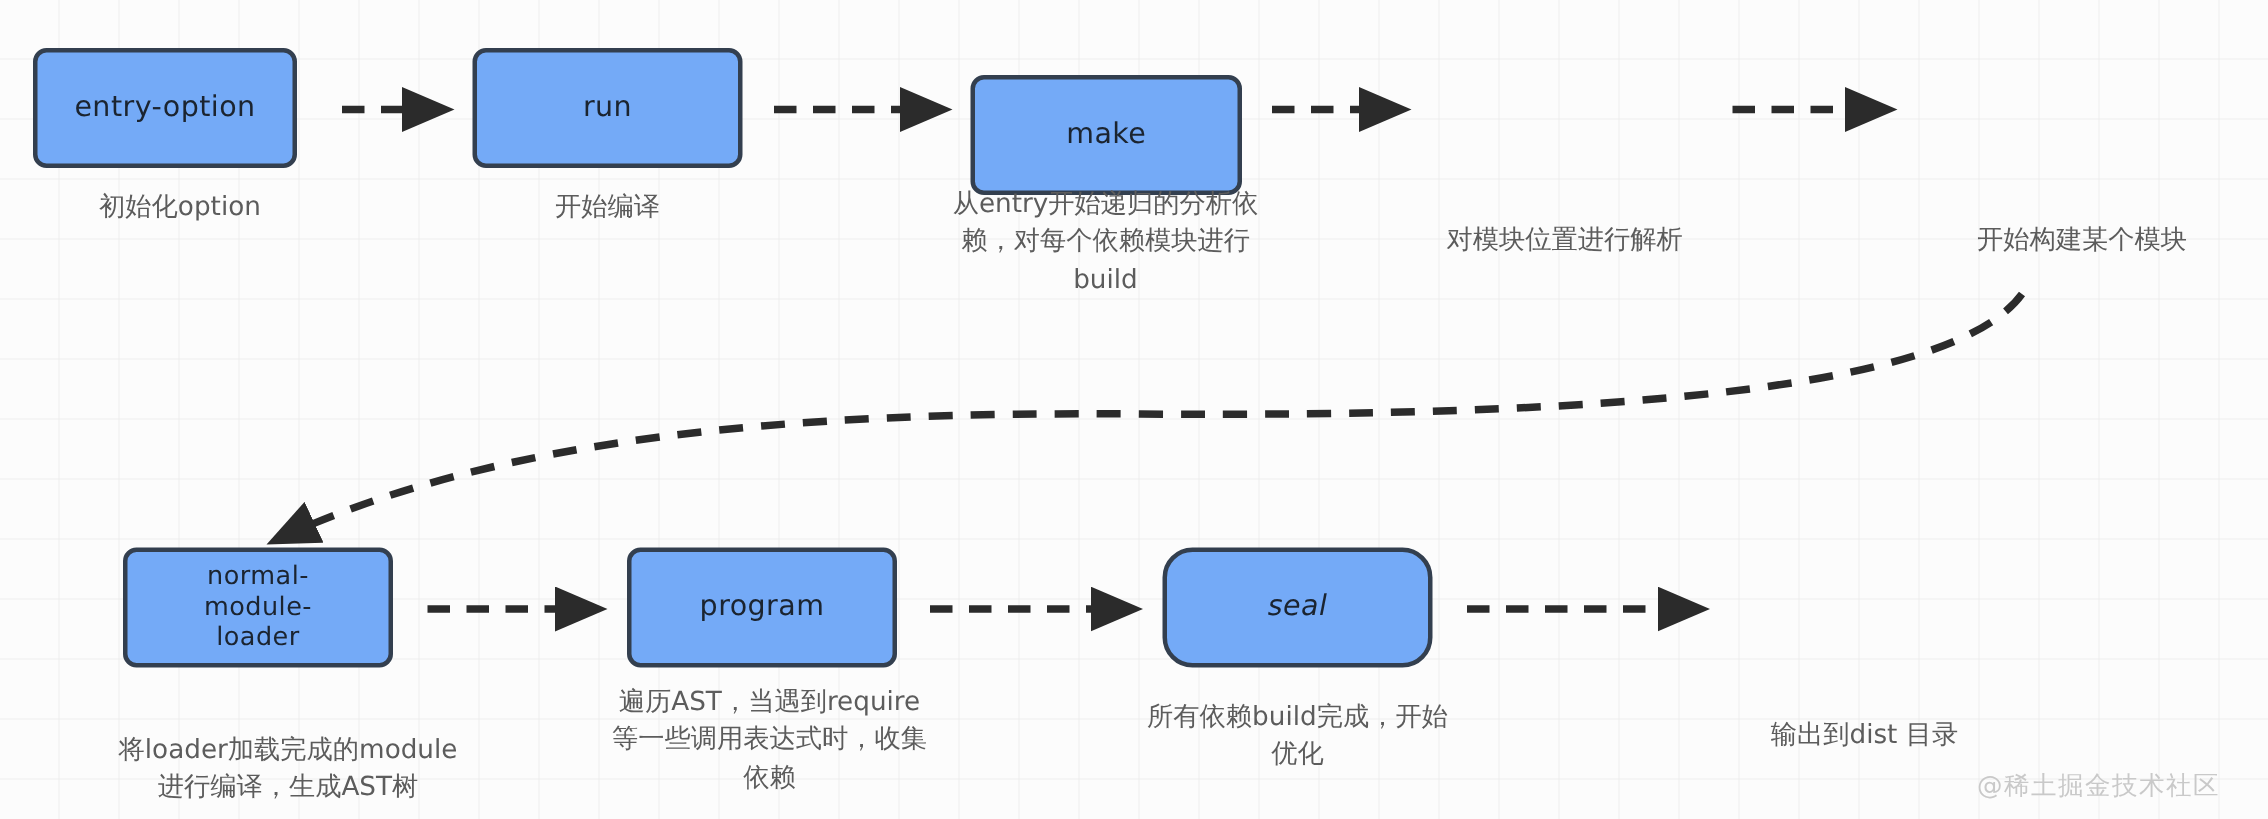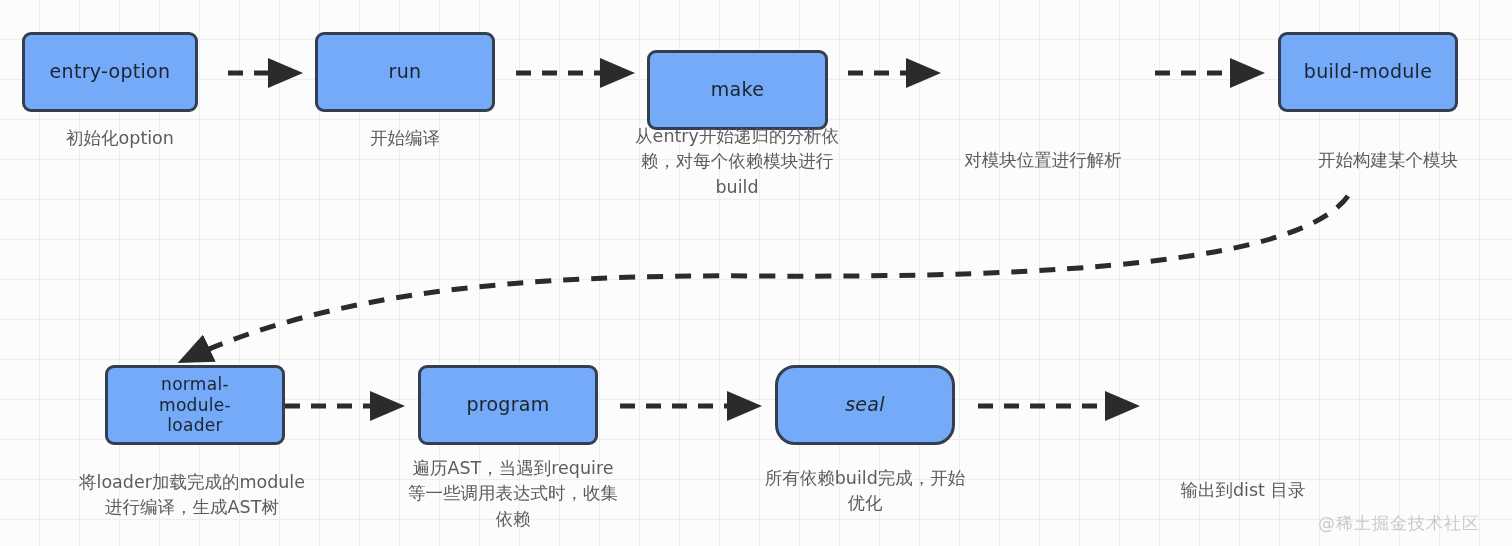--- a/index.html
+++ b/index.html
@@ -98,27 +98,26 @@
   <div class="node" style="left:315px; top:32px; width:180px; height:80px;">run</div>
   <div class="caption" style="left:295px; top:126px; width:220px;">开始编译</div>
 
   <div class="node" style="left:647px; top:50px; width:181px; height:80px;">make</div>
   <div class="caption" style="left:617px; top:124px; width:240px;">从entry开始递归的分析依
 赖，对每个依赖模块进行
 build</div>
 
   <div class="caption" style="left:933px; top:148px; width:220px;">对模块位置进行解析</div>
 
-  <div class="node" style="left:1278px; top:32px; width:180px; height:80px;">build-module</div>
   <div class="caption" style="left:1278px; top:148px; width:220px;">开始构建某个模块</div>
 
-  <div class="node" style="left:82px; top:365px; width:180px; height:80px; font-size:17px;margin-left:23px;">normal-
+  <div class="node" style="left:82px; top:365px; width:180px; height:80px; font-size:17px;">normal-
 module-
 loader</div>
-  <div class="caption" style="left:42px; top:470px; width:300px;">将loader加载完成的module
+  <div class="caption" style="left:42px; top:488px; width:300px;">将loader加载完成的module
 进行编译，生成AST树</div>
 
   <div class="node" style="left:418px; top:365px; width:180px; height:80px;">program</div>
   <div class="caption" style="left:388px; top:456px; width:250px;">遍历AST，当遇到require
 等一些调用表达式时，收集
 依赖</div>
 
   <div class="node italic" style="left:775px; top:365px; width:180px; height:80px;">seal</div>
   <div class="caption" style="left:745px; top:466px; width:240px;">所有依赖build完成，开始
 优化</div>

